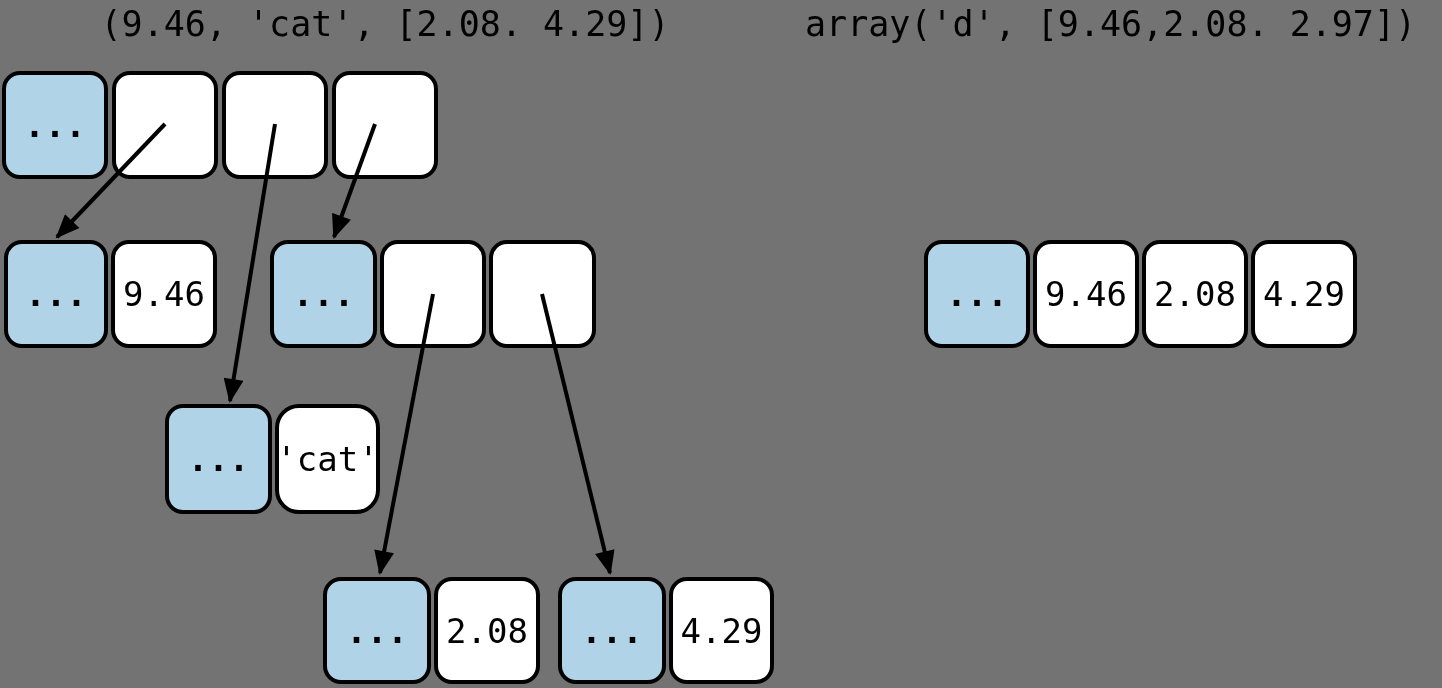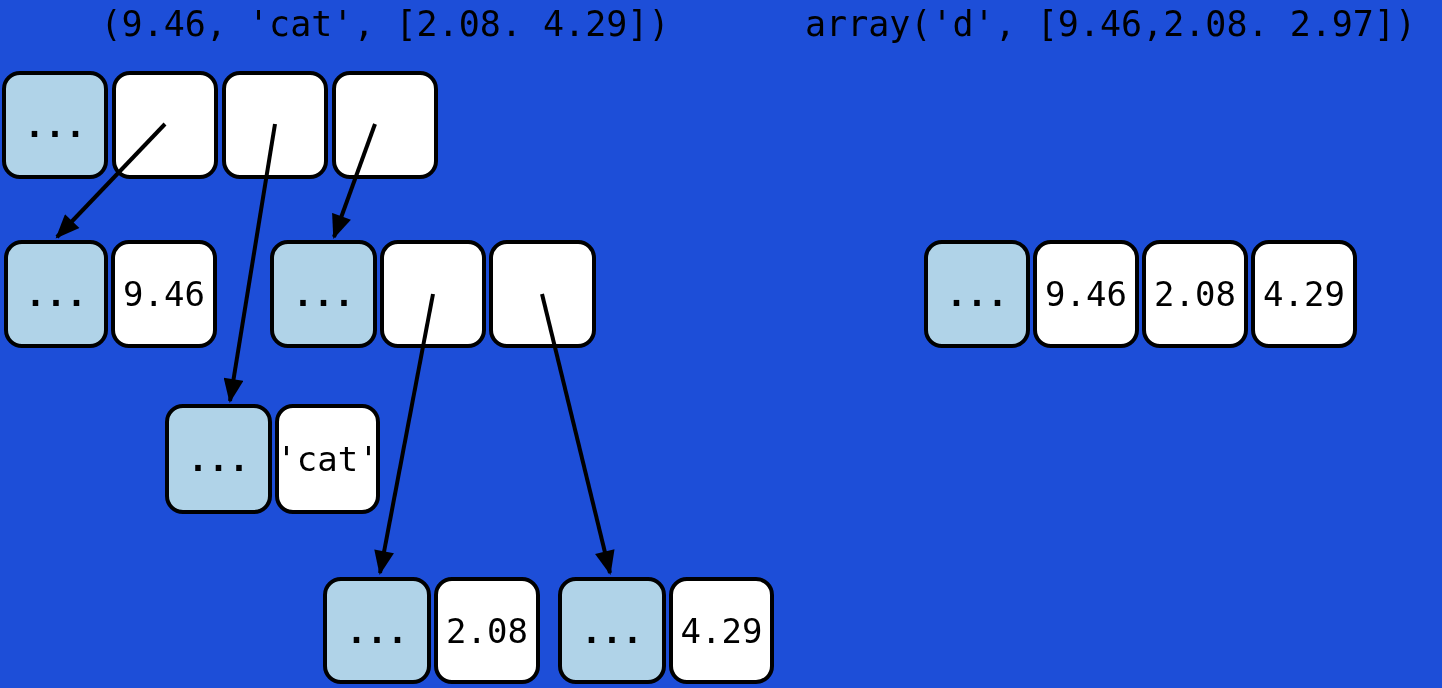--- a/index.html
+++ b/index.html
@@ -4,21 +4,21 @@
 <style>
   html, body {
     margin: 0;
     padding: 0;
     background: #ffffff;
   }
   .figure {
     position: relative;
     width: 1442px;
     height: 688px;
-    background: #1d4ed8;
+    background: #737373;
     overflow: hidden;
     font-family: "DejaVu Sans Mono", monospace;
   }
   .caption {
     position: absolute;
     font-size: 35px;
     line-height: 41px;
     color: #000000;
     white-space: pre;
   }
@@ -76,21 +76,21 @@
   <div class="cell" style="left:332px; top:71px; width:106px; height:108px;"></div>
 
   <div class="cell hdr" style="left:4px;   top:240px; width:104px; height:108px;">...</div>
   <div class="cell" style="left:111px; top:240px; width:106px; height:108px;">9.46</div>
 
   <div class="cell hdr" style="left:270px; top:240px; width:107px; height:108px;">...</div>
   <div class="cell" style="left:380px; top:240px; width:106px; height:108px;"></div>
   <div class="cell" style="left:489px; top:240px; width:107px; height:108px;"></div>
 
   <div class="cell hdr" style="left:165px; top:404px; width:107px; height:110px;">...</div>
-  <div class="cell" style="left:275px; top:404px; width:105px; height:110px;">'cat'</div>
+  <div class="cell" style="left:275px; top:404px; width:105px; height:110px;border-radius:24px;">'cat'</div>
 
   <div class="cell hdr" style="left:323px; top:577px; width:108px; height:107px;">...</div>
   <div class="cell" style="left:434px; top:577px; width:106px; height:107px;">2.08</div>
 
   <div class="cell hdr" style="left:558px; top:577px; width:108px; height:107px;">...</div>
   <div class="cell" style="left:669px; top:577px; width:105px; height:107px;">4.29</div>
 
   <div class="cell hdr" style="left:924px;  top:240px; width:106px; height:108px;">...</div>
   <div class="cell" style="left:1033px; top:240px; width:106px; height:108px;">9.46</div>
   <div class="cell" style="left:1142px; top:240px; width:106px; height:108px;">2.08</div>

